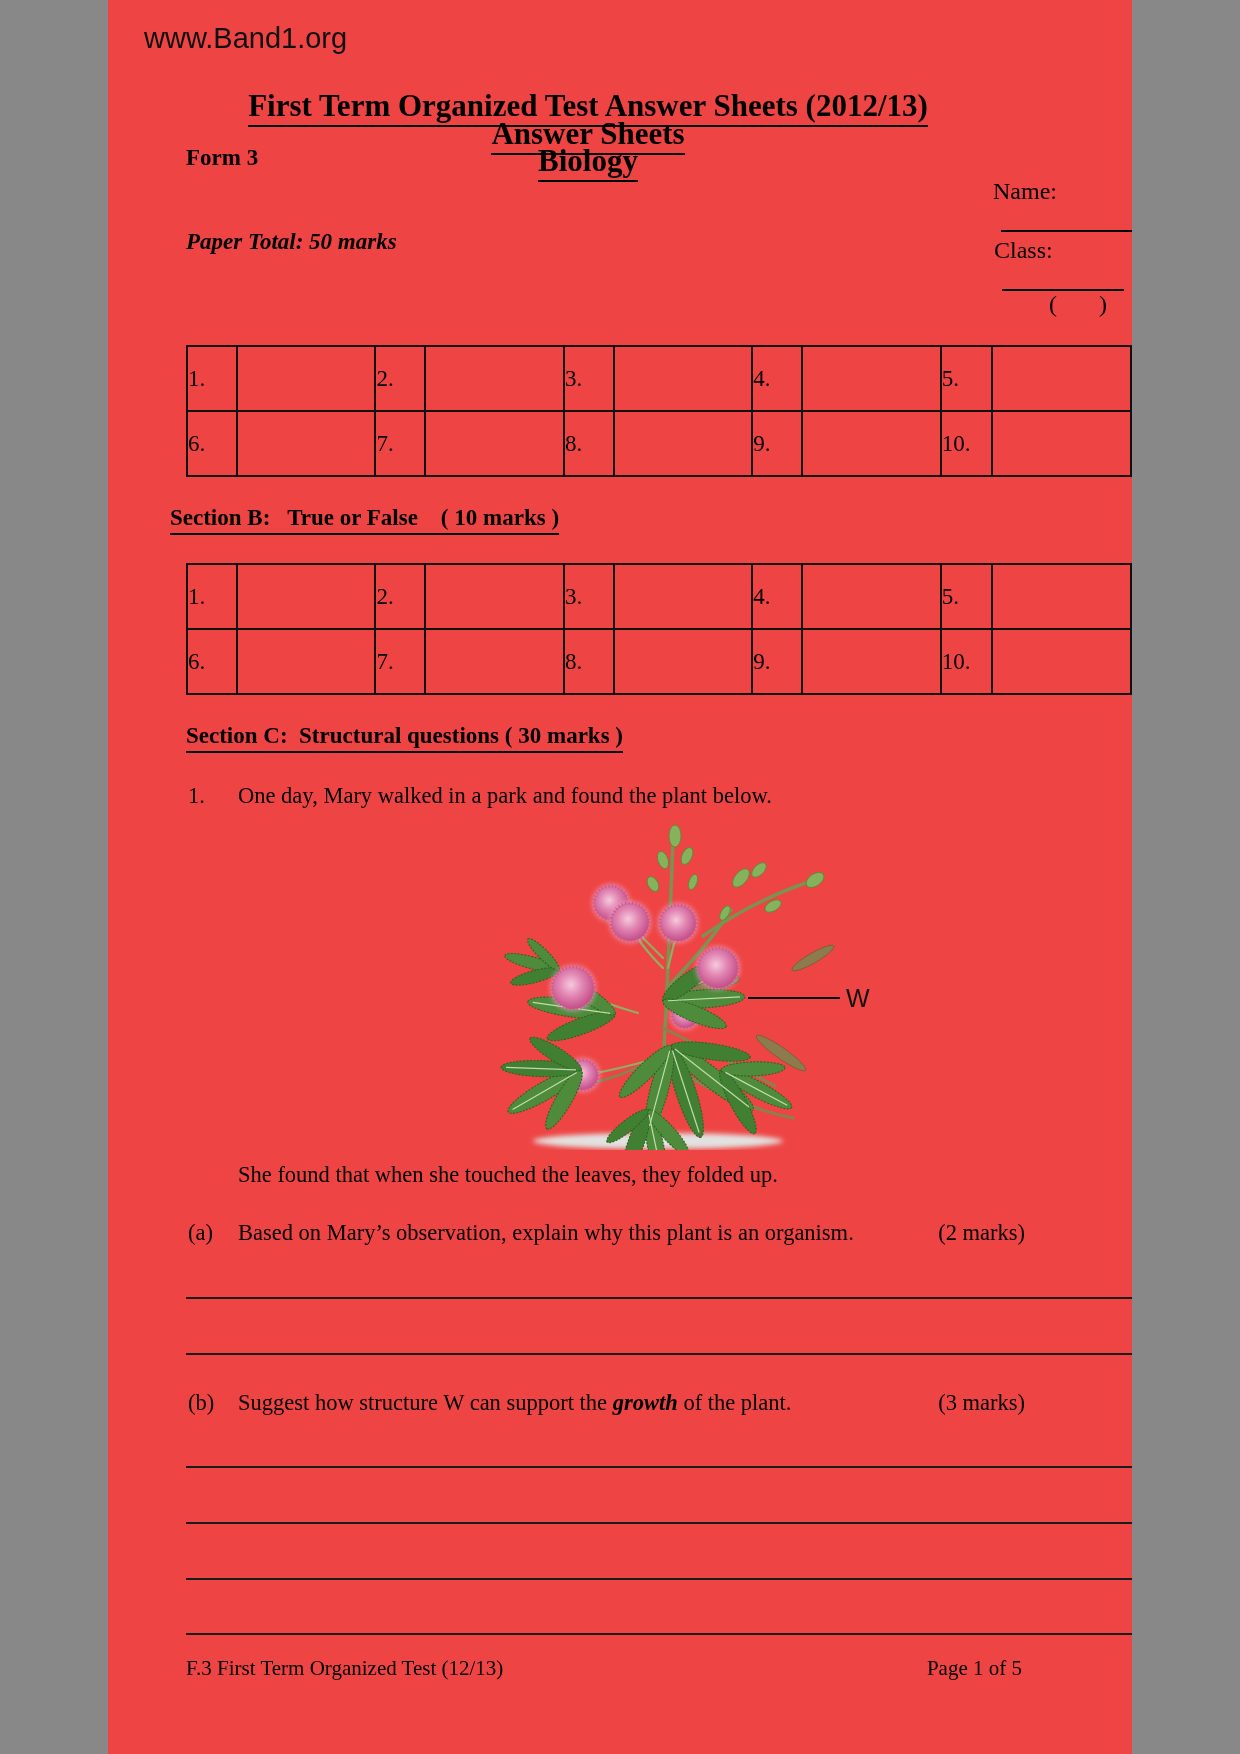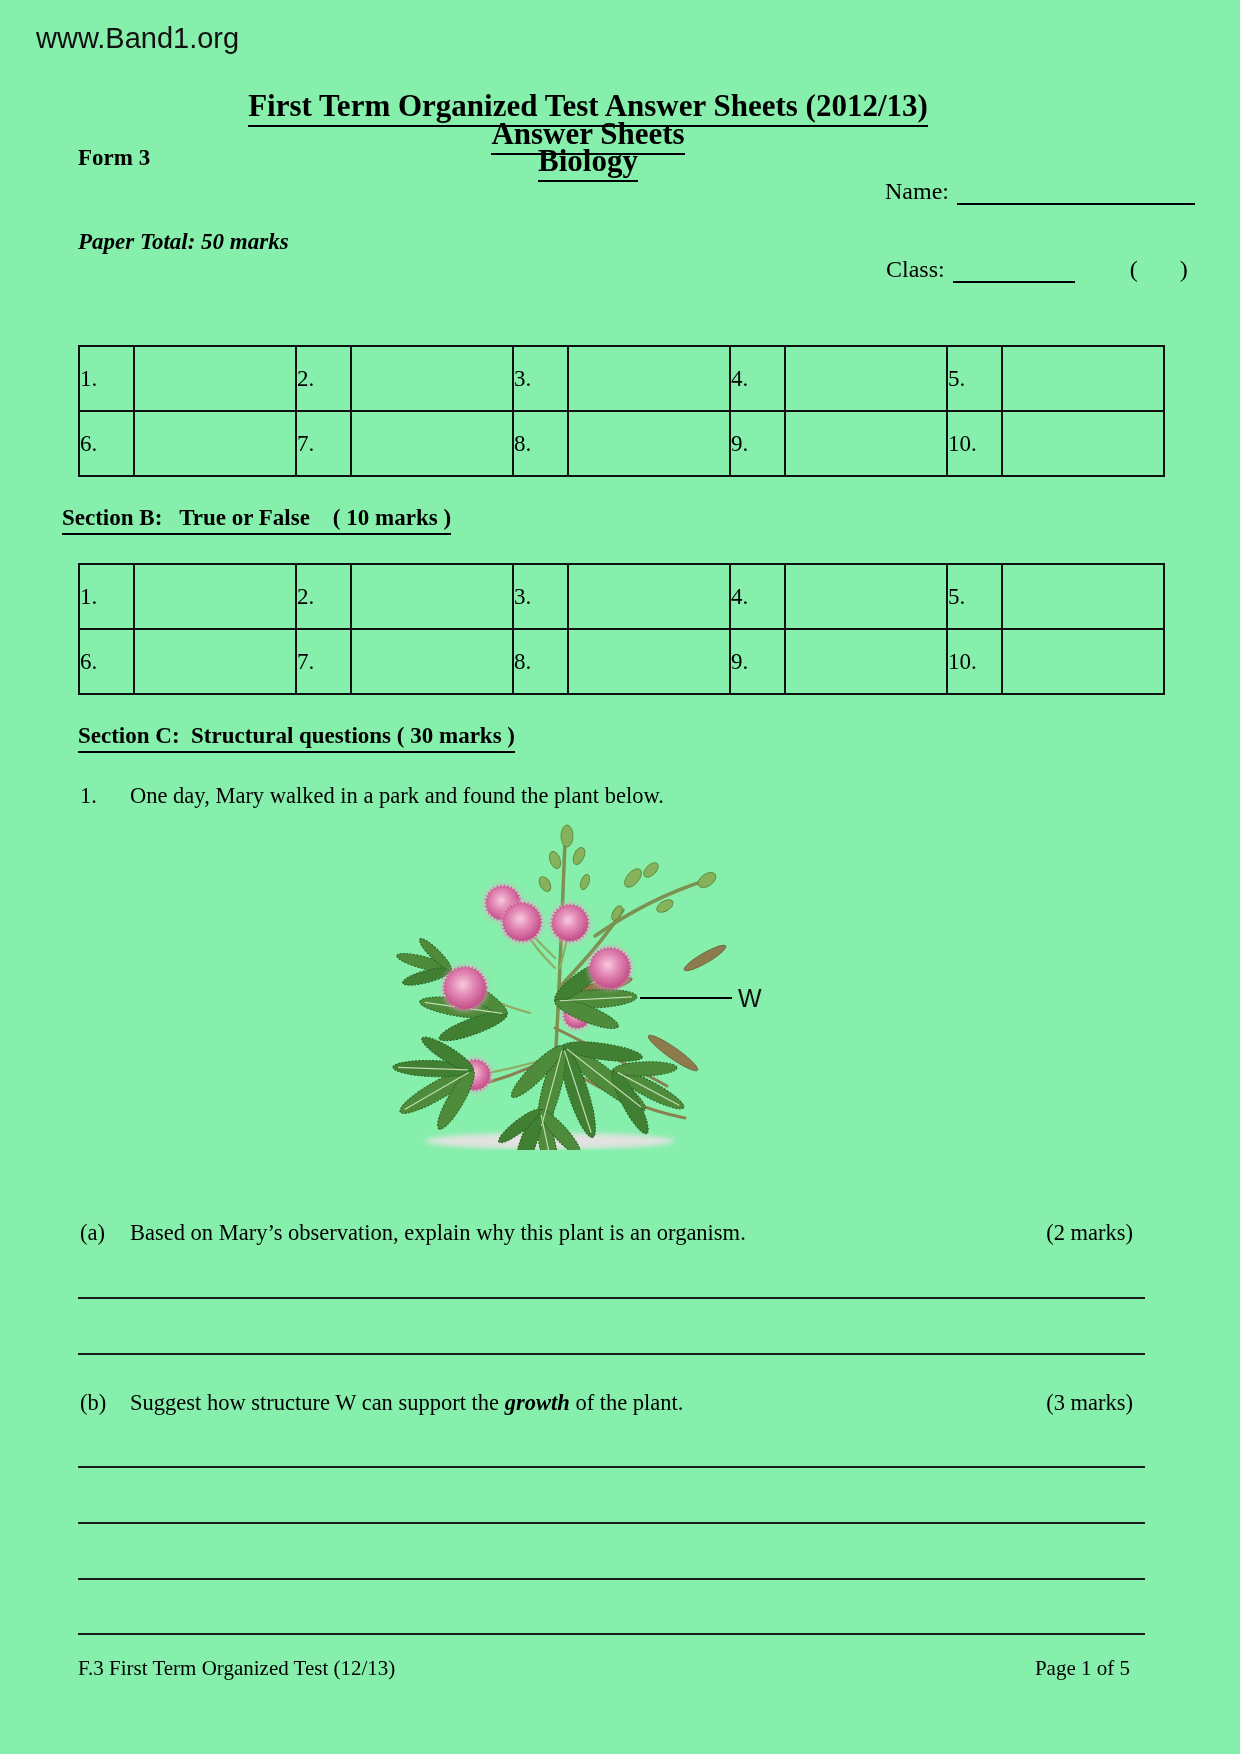--- a/index.html
+++ b/index.html
@@ -1,28 +1,28 @@
 <!DOCTYPE html>
 <html><head>
 <meta charset="utf-8">
 <style>
   html,body{margin:0;padding:0;background:#888;}
   .page{
-    position:relative;width:1240px;height:1754px;background:#86efac;
+    position:relative;width:1024px;height:1754px;background:#ef4444;
     font-family:"Liberation Serif", serif;color:#000;overflow:hidden;margin:0 auto;
   }
   .abs{position:absolute;}
   .sans{font-family:"Liberation Sans", sans-serif;}
   .site{left:36px;top:22px;font-size:29px;color:#111;}
   .title-wrap{left:0;right:64px;text-align:center;}
   .t1{top:88px;} .t2{top:116px;} .t3{top:143px;}
   .utitle{font-weight:bold;font-size:31px;display:inline-block;border-bottom:2.5px solid #000;padding-bottom:1px;white-space:pre;}
   .form3{left:78px;top:145px;font-size:23px;font-weight:bold;}
   .name-row{left:885px;top:178px;font-size:24px;}
-  .class-row{left:886px;top:237px;font-size:24px;margin-top:19px;}
+  .class-row{left:886px;top:237px;font-size:24px;}
   .blank{display:inline-block;border-bottom:2px solid #000;height:22px;vertical-align:bottom;margin-left:8px;}
   .blank.name{width:238px;}
   .blank.cls{width:122px;}
   .paren-o{display:inline-block;margin-left:55px;}
   .paren-c{display:inline-block;margin-left:42px;}
   .paper-total{left:78px;top:229px;font-size:23px;font-weight:bold;font-style:italic;}
   .sec-head{font-weight:bold;font-size:23px;display:inline-block;border-bottom:2.5px solid #000;padding-bottom:2px;white-space:pre;}
   .sa{left:78px;top:288px;} .sb{left:62px;top:505px;} .sc{left:78px;top:723px;}
   table.mc{border-collapse:collapse;table-layout:fixed;position:absolute;left:78px;}
   table.mc td{border:2px solid #111;height:63px;font-size:23px;vertical-align:middle;padding:0;}
@@ -358,20 +358,21 @@
         <ellipse cx="310" cy="88" rx="5" ry="9" transform="rotate(60 310 88)"></ellipse>
         <ellipse cx="352" cy="62" rx="6" ry="10" transform="rotate(55 352 62)"></ellipse>
         <ellipse cx="262" cy="95" rx="4" ry="8" transform="rotate(30 262 95)"></ellipse>
       </g>
 
       <line x1="285" y1="180" x2="377" y2="180" stroke="#000" stroke-width="2"></line>
     </svg>
     <span class="abs fig-w sans">W</span>
   </div>
 
+  <div class="abs obs">She found that when she touched the leaves, they folded up.</div>
 
   <div class="abs part-a qrow">
     <span class="qnum">(a)</span><span>Based on Mary’s observation, explain why this plant is an organism.</span>
   </div>
   <div class="abs marks ma">(2 marks)</div>
 
   <div class="abs ansline l1"></div>
   <div class="abs ansline l2"></div>
 
   <div class="abs part-b qrow">

